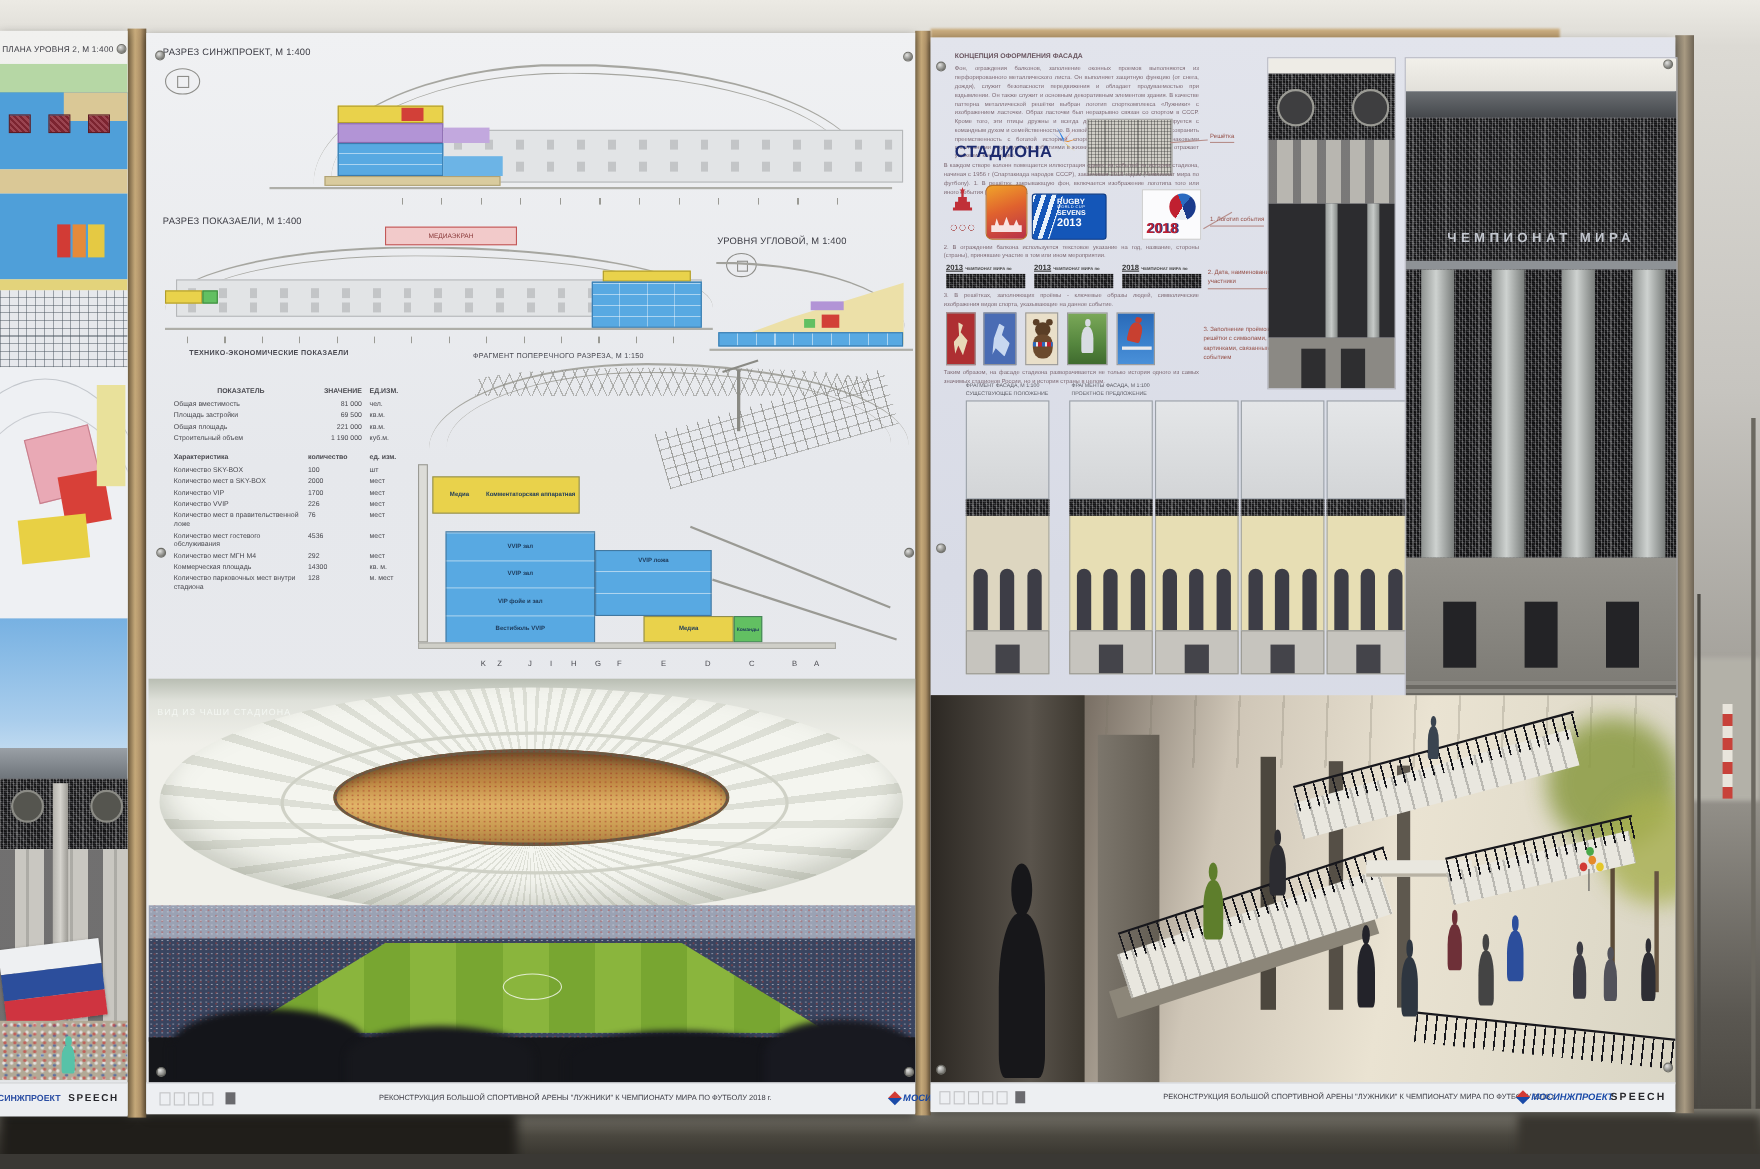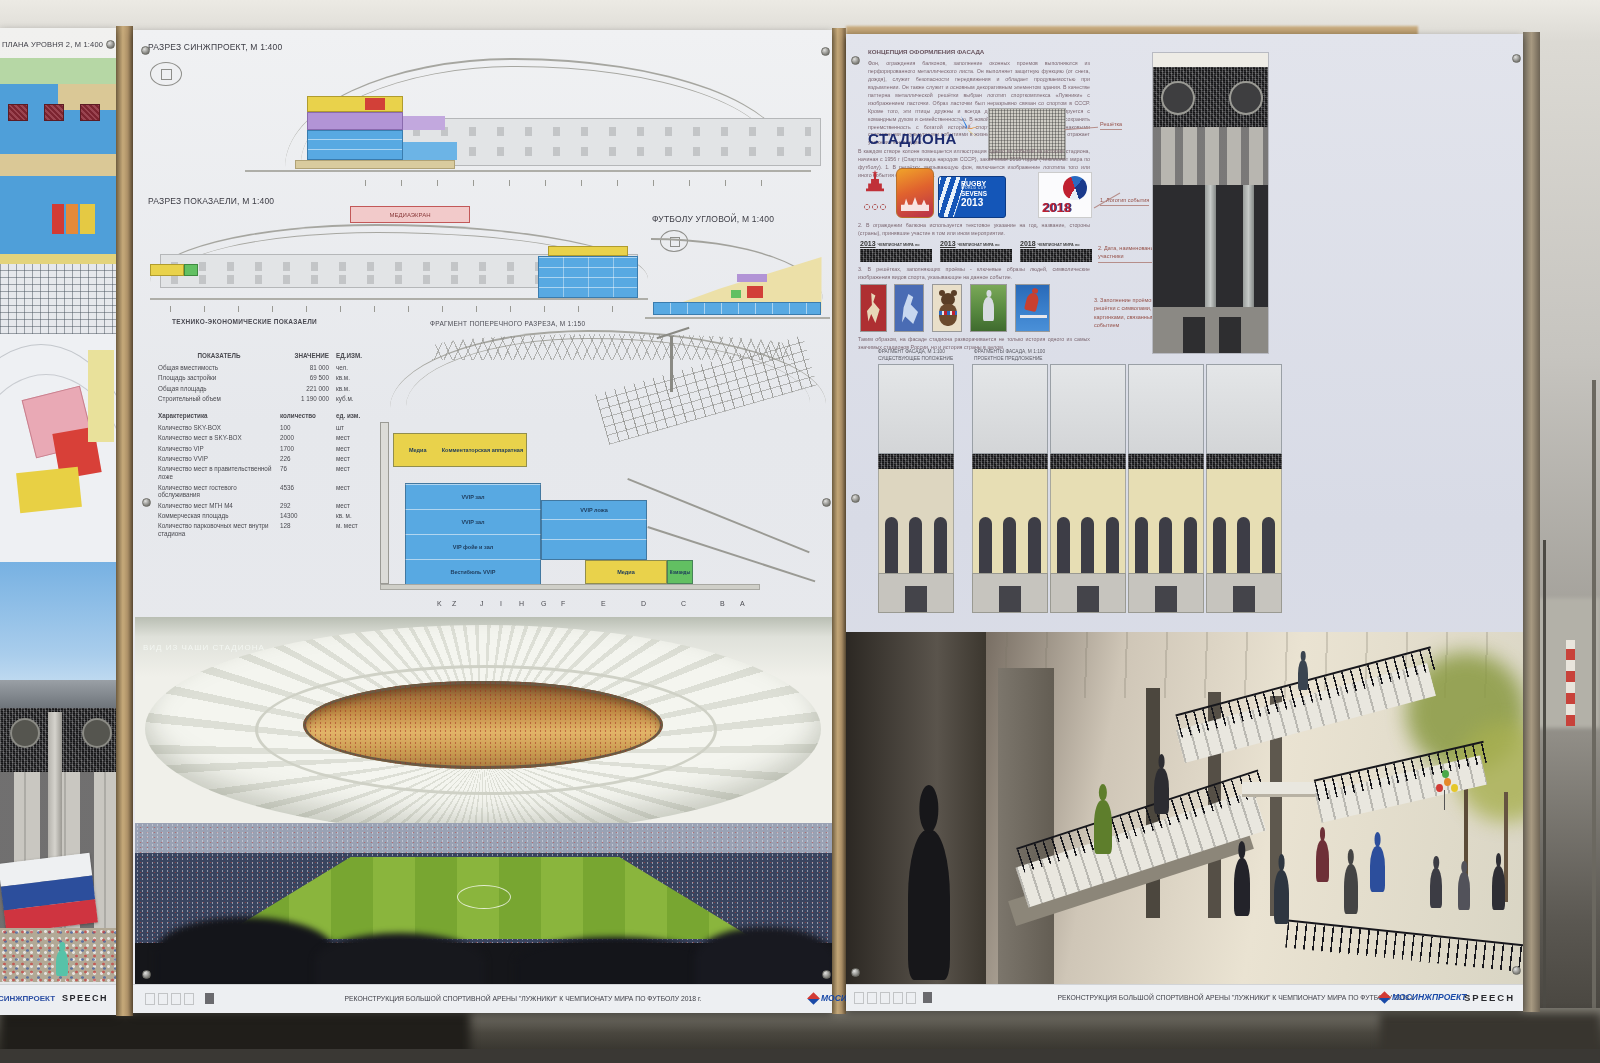--- a/index.html
+++ b/index.html
@@ -171,21 +171,21 @@
     </div>
     <div class="b" style="left:398px;top:40px;width:80px;height:10px;background:#e9d24b;border:1px solid #b09c2e;box-sizing:border-box;"></div>
     <div class="b" style="left:388px;top:50px;width:100px;height:42px;background:#58a9e2;border:1px solid #3a7cae;box-sizing:border-box;
       background-image:repeating-linear-gradient(0deg,transparent 0 9px,rgba(255,255,255,.5) 9px 10px),repeating-linear-gradient(90deg,transparent 0 24px,rgba(255,255,255,.4) 24px 25px);"></div>
     <div class="b" style="left:0;top:58px;width:34px;height:12px;background:#e9d24b;border:1px solid #b09c2e;box-sizing:border-box;"></div>
     <div class="b" style="left:34px;top:58px;width:14px;height:12px;background:#62c062;border:1px solid #3f8a3f;box-sizing:border-box;"></div>
     <div class="b" style="left:0;top:92px;width:498px;height:2px;background:#aeaea8;"></div>
     <div class="b" style="left:20px;top:100px;width:450px;height:6px;background:repeating-linear-gradient(90deg,#9a9a94 0 1px,transparent 1px 34px);"></div>
   </div>
 
-  <div class="b h1" style="left:652px;top:214px;">ФУТБОЛУ УГЛОВОЙ, М 1:400</div>
+  <div class="b h1" style="left:652px;top:214px;">УРОВНЯ УГЛОВОЙ, М 1:400</div>
   <div class="b" style="left:660px;top:230px;width:26px;height:20px;border:1px solid #8e8e8a;border-radius:50%;">
     <div style="position:absolute;left:9px;top:6px;width:8px;height:8px;border:1px solid #8e8e8a;"></div>
   </div>
 
   <div class="b" style="left:645px;top:238px;width:185px;height:84px;">
     <div class="b" style="left:6px;top:0;width:172px;height:60px;border-top:2px solid #a2a29c;border-radius:0 100% 0 0/0 100% 0 0;"></div>
     <div class="b" style="left:4px;top:6px;width:176px;height:72px;background:#ece0a8;
       clip-path:polygon(2% 96%,98% 96%,98% 18%,40% 62%);"></div>
     <div class="b" style="left:92px;top:36px;width:30px;height:8px;background:#b294d6;"></div>
     <div class="b" style="left:102px;top:48px;width:16px;height:12px;background:#d24038;"></div>
@@ -558,20 +558,40 @@
       <div style="position:absolute;left:14px;top:0;width:11px;height:122px;background:linear-gradient(90deg,#9a9e9c,#c6cac8 50%,#84888  6);"></div>
       <div style="position:absolute;left:52px;top:0;width:11px;height:122px;background:linear-gradient(90deg,#9a9e9c,#c6cac8 50%,#848886);"></div>
       <div style="position:absolute;left:90px;top:0;width:11px;height:122px;background:linear-gradient(90deg,#9a9e9c,#c6cac8 50%,#848886);"></div>
     </div>
     <div style="height:46px;background:#8b8984;position:relative;">
       <div style="position:absolute;left:30px;top:10px;width:22px;height:36px;background:#2e2e30;"></div>
       <div style="position:absolute;left:66px;top:10px;width:22px;height:36px;background:#2e2e30;"></div>
     </div>
   </div>
 
+  <div class="b" able="false" style="left:1277px;top:52px;width:246px;height:580px;overflow:hidden;border:1px solid #b8bac2;">
+    <div style="height:30px;background:linear-gradient(180deg,#f2f0ea,#e2e0da);"></div>
+    <div style="height:24px;background:linear-gradient(180deg,#6a6e72,#45484c);"></div>
+    <div class="noise-dark" style="height:130px;position:relative;">
+      <span style="position:absolute;left:0;right:0;bottom:14px;text-align:center;font-size:12px;letter-spacing:4px;color:#c3c7cf;font-weight:bold;">ЧЕМПИОНАТ МИРА</span>
+    </div>
+    <div style="height:8px;background:#8e9296;"></div>
+    <div class="noise-dark" style="height:262px;position:relative;background-color:#232326;">
+      <div style="position:absolute;left:14px;top:0;width:30px;height:262px;background:linear-gradient(90deg,#8e9290,#ced2d0 45%,#787c7a);"></div>
+      <div style="position:absolute;left:78px;top:0;width:30px;height:262px;background:linear-gradient(90deg,#8e9290,#ced2d0 45%,#787c7a);"></div>
+      <div style="position:absolute;left:142px;top:0;width:30px;height:262px;background:linear-gradient(90deg,#8e9290,#ced2d0 45%,#787c7a);"></div>
+      <div style="position:absolute;left:206px;top:0;width:30px;height:262px;background:linear-gradient(90deg,#8e9290,#ced2d0 45%,#787c7a);"></div>
+    </div>
+    <div style="height:126px;background:linear-gradient(180deg,#93918b,#7c7a74);position:relative;">
+      <div style="position:absolute;left:34px;top:40px;width:30px;height:60px;background:#232326;"></div>
+      <div style="position:absolute;left:108px;top:40px;width:30px;height:60px;background:#232326;"></div>
+      <div style="position:absolute;left:182px;top:40px;width:30px;height:60px;background:#232326;"></div>
+      <div style="position:absolute;left:0;bottom:0;width:100%;height:14px;background:repeating-linear-gradient(0deg,#6a6862 0 3px,#8a8882 3px 7px);"></div>
+    </div>
+  </div>
 
   <div class="b" style="left:846px;top:632px;width:677px;height:354px;overflow:hidden;
     background:linear-gradient(100deg,#413b34 0%,#6b6157 16%,#cfc6b7 38%,#eae3d2 62%,#d9d5c4 100%);">
     <div style="position:absolute;left:120px;top:0;width:557px;height:66px;background:linear-gradient(180deg,#f0ede3,#ddd8ca);
       background-image:repeating-linear-gradient(92deg,rgba(120,115,100,.25) 0 2px,transparent 2px 40px);"></div>
     <div style="position:absolute;left:0;top:0;width:140px;height:354px;background:linear-gradient(90deg,#2c2823,#5a544c 65%,#3c372f);"></div>
     <div style="position:absolute;left:152px;top:36px;width:56px;height:318px;background:linear-gradient(90deg,#7c766c,#635d53);"></div>
     <div style="position:absolute;left:300px;top:56px;width:14px;height:230px;background:#4c473e;"></div>
     <div style="position:absolute;left:362px;top:60px;width:13px;height:226px;background:#55504六;background-color:#554f46;"></div>
     <div style="position:absolute;left:424px;top:64px;width:12px;height:220px;background:#5e584e;"></div>

